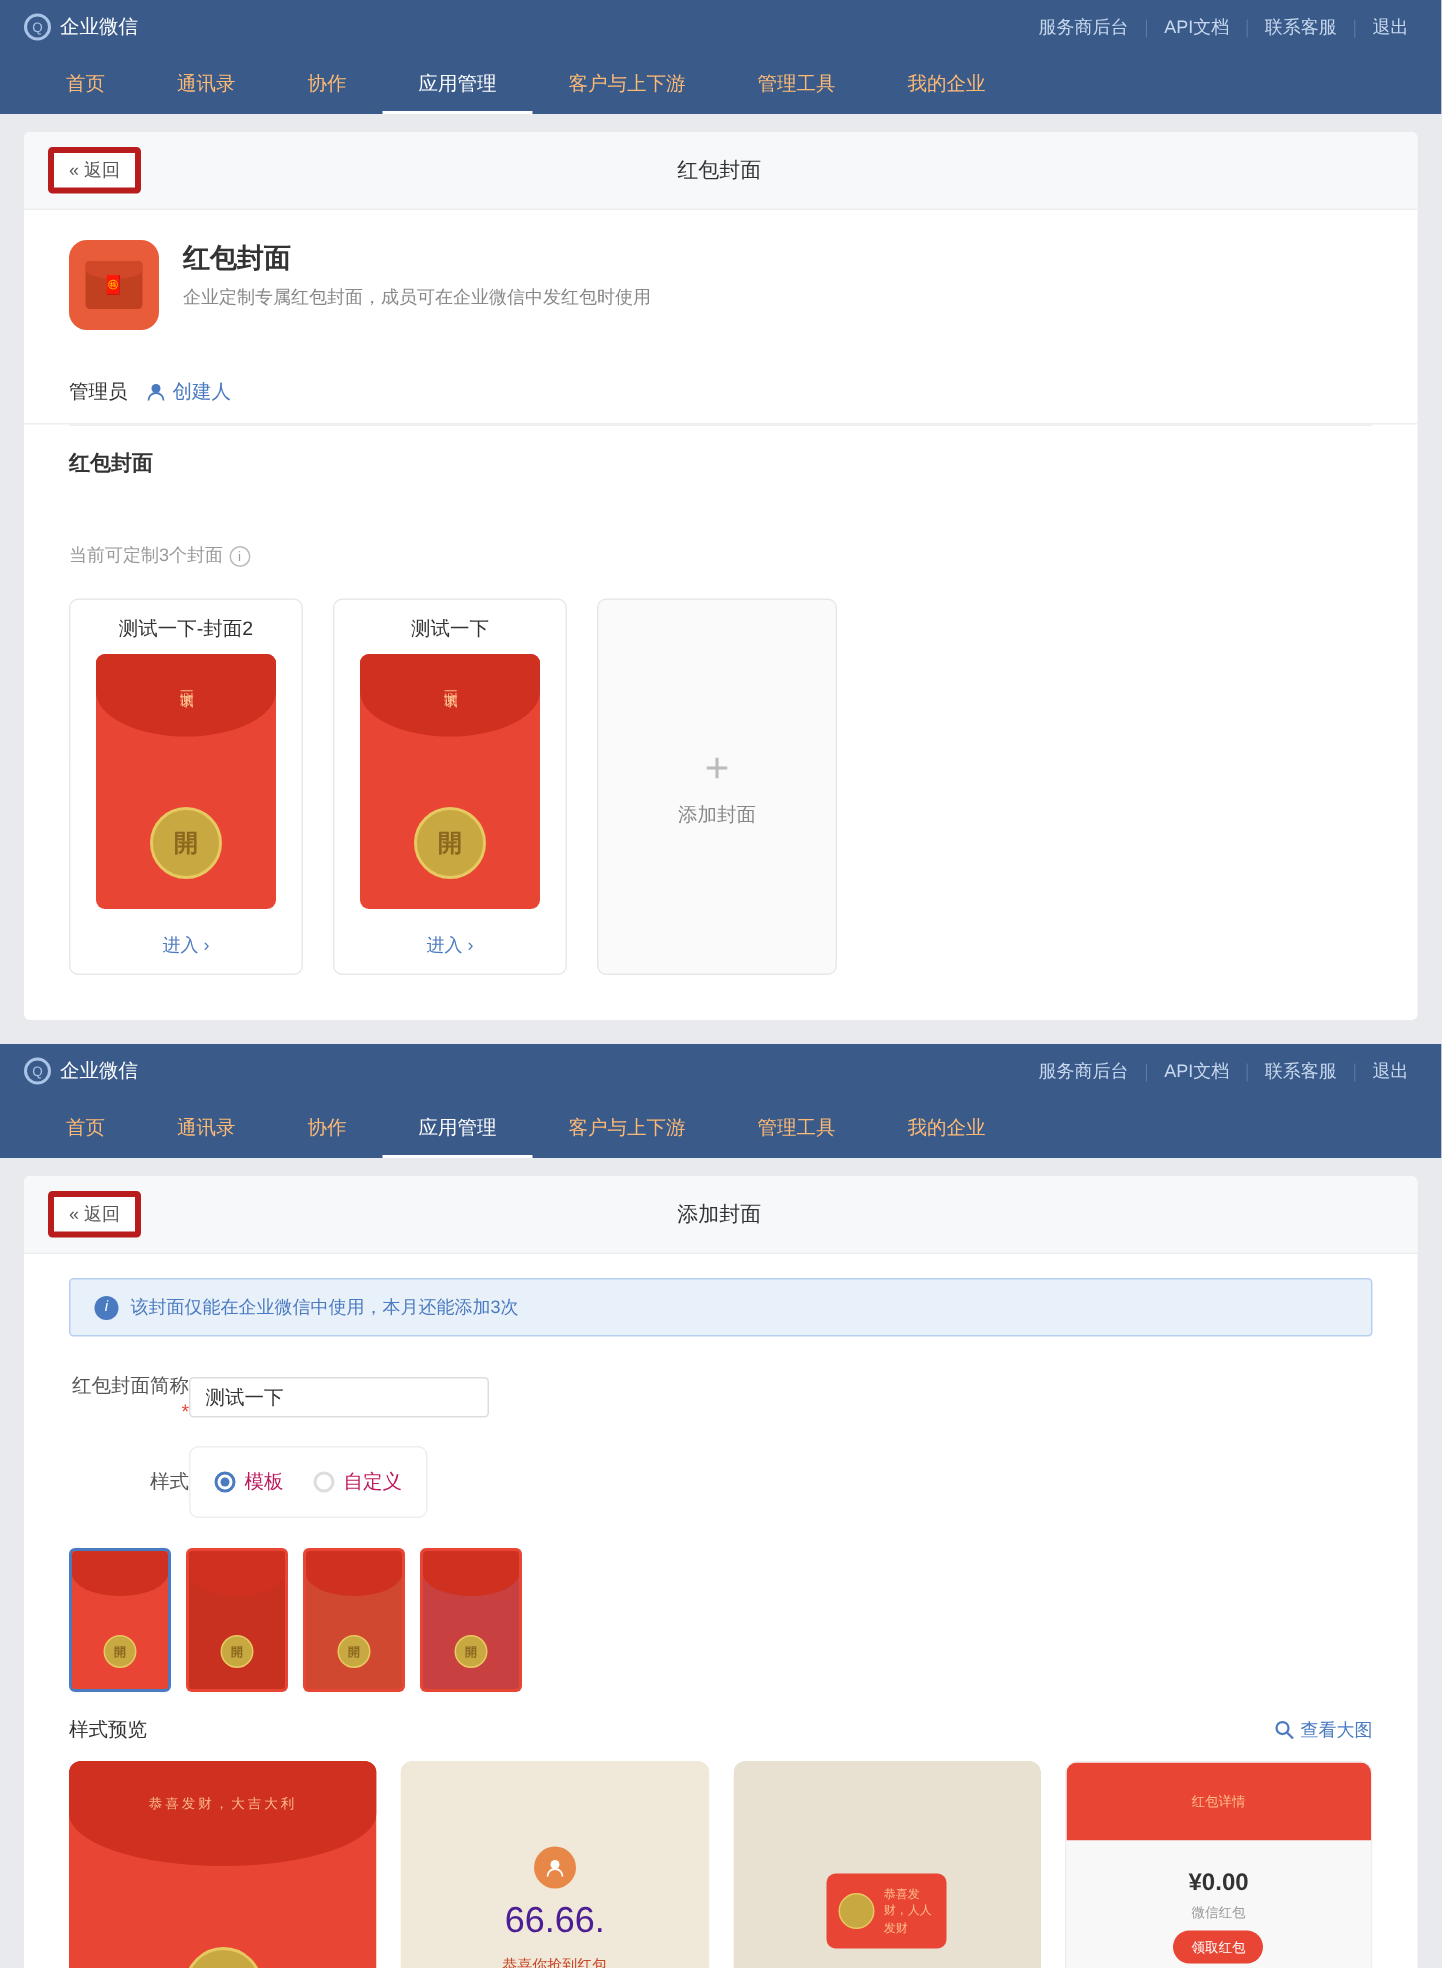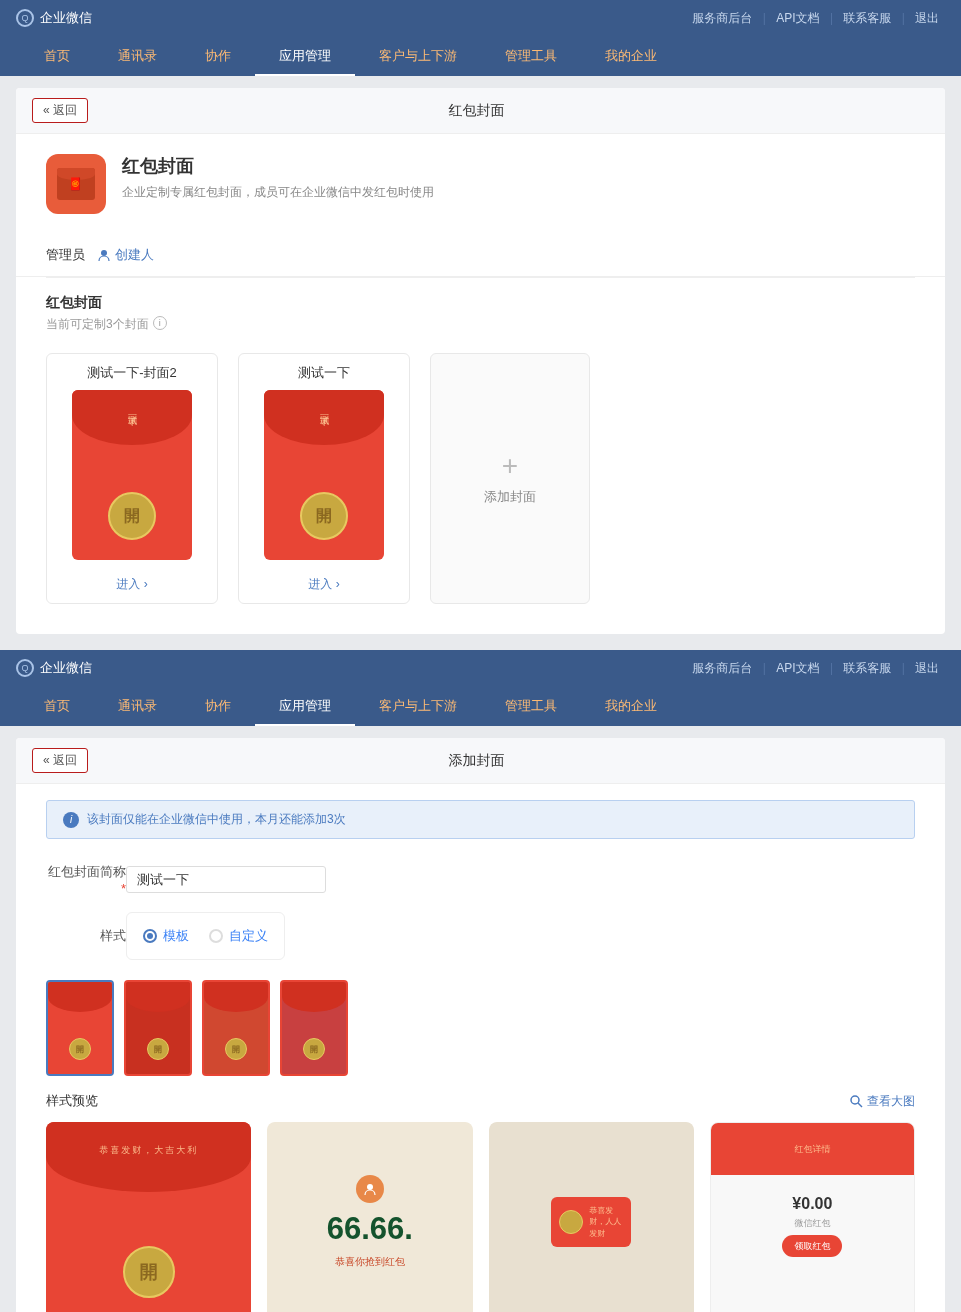--- a/index.html
+++ b/index.html
@@ -83,21 +83,21 @@
     }
     .page-card-header {
       display: flex;
       align-items: center;
       padding: 10px 16px;
       border-bottom: 1px solid #eee;
       background: #f7f8fa;
     }
     .back-btn {
       background: #fff;
-      border: 1px solid #b91c1c;
+      border: 4px solid #b91c1c;
       border-radius: 3px;
       padding: 3px 10px;
       font-size: 12px;
       color: #555;
       cursor: pointer;
       margin-right: 16px;
     }
     .page-card-title {
       font-size: 14px;
       color: #333;
@@ -167,42 +167,43 @@
       font-size: 14px;
       font-weight: bold;
       color: #333;
       padding: 16px 30px 4px;
     }
     .section-subtitle {
       font-size: 12px;
       color: #999;
       padding: 0 30px 12px;
       display: flex;
-      align-items: flex-start;
+      align-items: center;
       gap: 4px;
+      margin-top: 40px;
     }
     .info-icon {
       width: 14px; height: 14px;
       border: 1px solid #bbb;
       border-radius: 50%;
       display: inline-flex;
       align-items: center;
       justify-content: center;
       font-size: 9px;
       color: #999;
     }
 
     
     .covers-row {
       display: flex;
       gap: 20px;
       padding: 8px 30px 30px;
     }
     .cover-card {
-      width: 172px;
+      width: 156px;
       border: 1px solid #e8e8e8;
       border-radius: 6px;
       overflow: hidden;
       background: #fff;
     }
     .cover-card-name {
       text-align: center;
       padding: 10px 0 8px;
       font-size: 13px;
       color: #333;
@@ -335,21 +336,21 @@
       padding: 14px 16px;
       display: flex;
       align-items: center;
       gap: 20px;
     }
     .radio-option {
       display: flex;
       align-items: center;
       gap: 6px;
       font-size: 13px;
-      color: #3b82f6;
+      color: #be185d;
       cursor: pointer;
     }
     .radio-circle {
       width: 14px; height: 14px;
       border-radius: 50%;
       border: 2px solid #ddd;
       display: flex;
       align-items: center;
       justify-content: center;
     }
@@ -504,23 +505,23 @@
       width: 28px; height: 28px;
       background: #e88848;
       border-radius: 50%;
       display: flex;
       align-items: center;
       justify-content: center;
       color: #fff;
       font-size: 10px;
     }
     .open-amount {
-      font-size: 31px;
-      font-weight: bold;
-      color: #14532d;
+      font-size: 24px;
+      font-weight: normal;
+      color: #4c1d95;
     }
 
     
     .mobile-preview {
       width: 100%;
       height: 200px;
       background: #fff;
       border: 1px solid #eee;
       border-radius: 8px;
       overflow: hidden;

